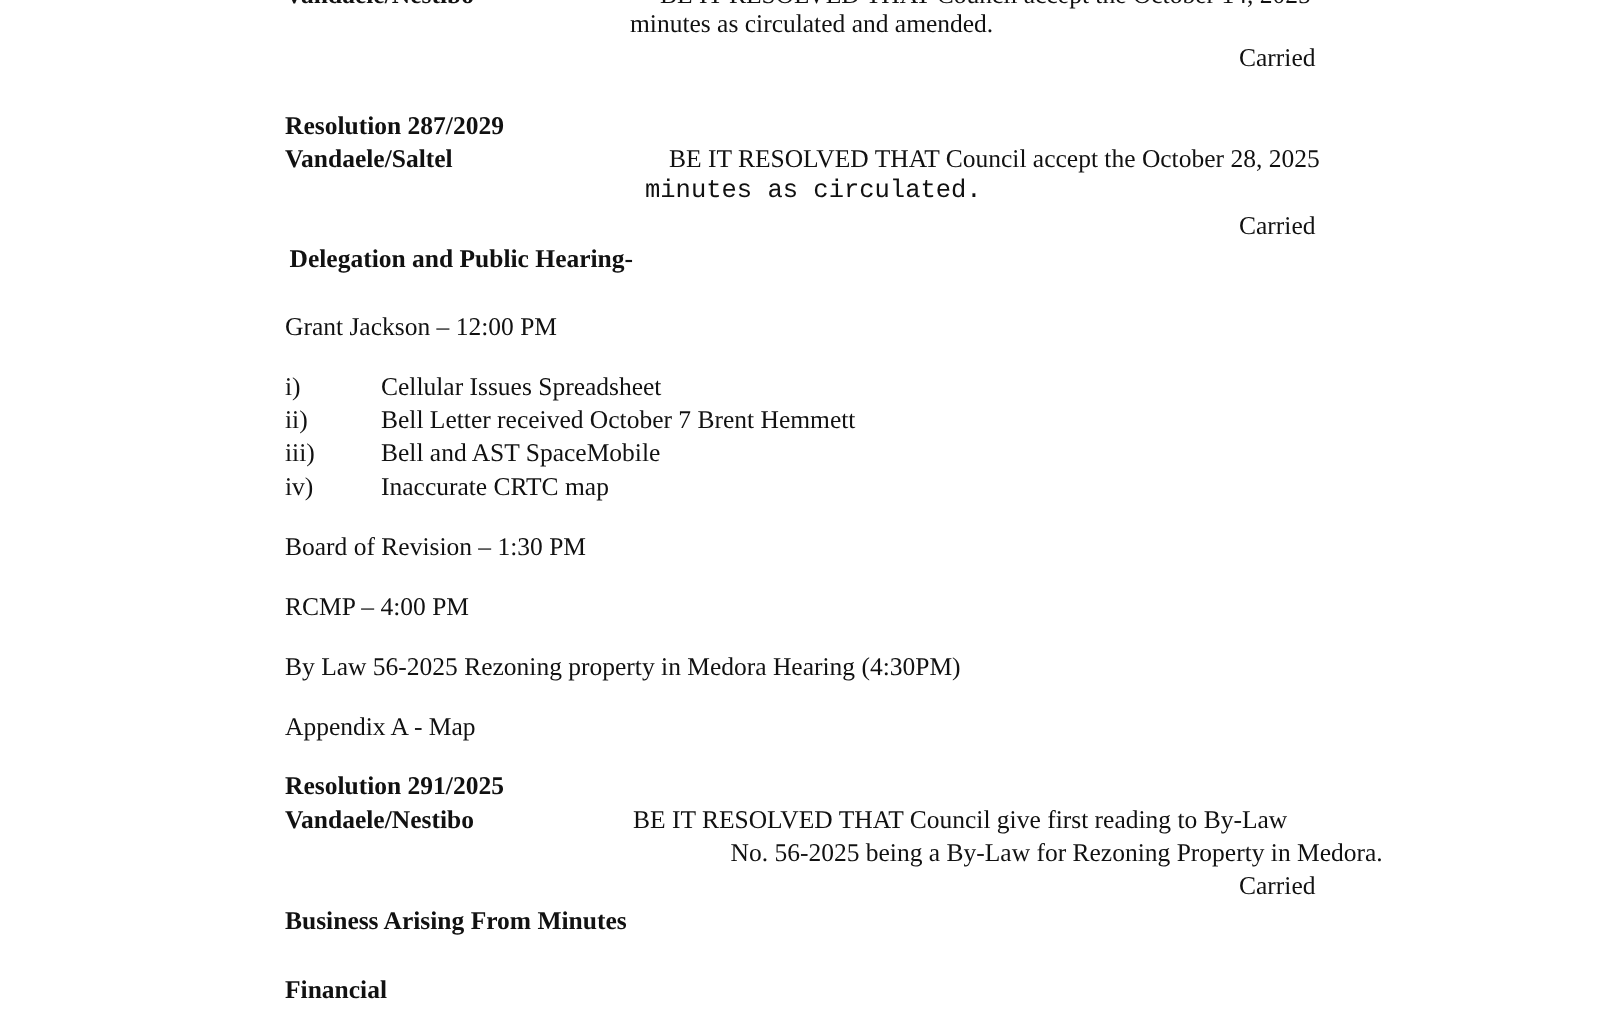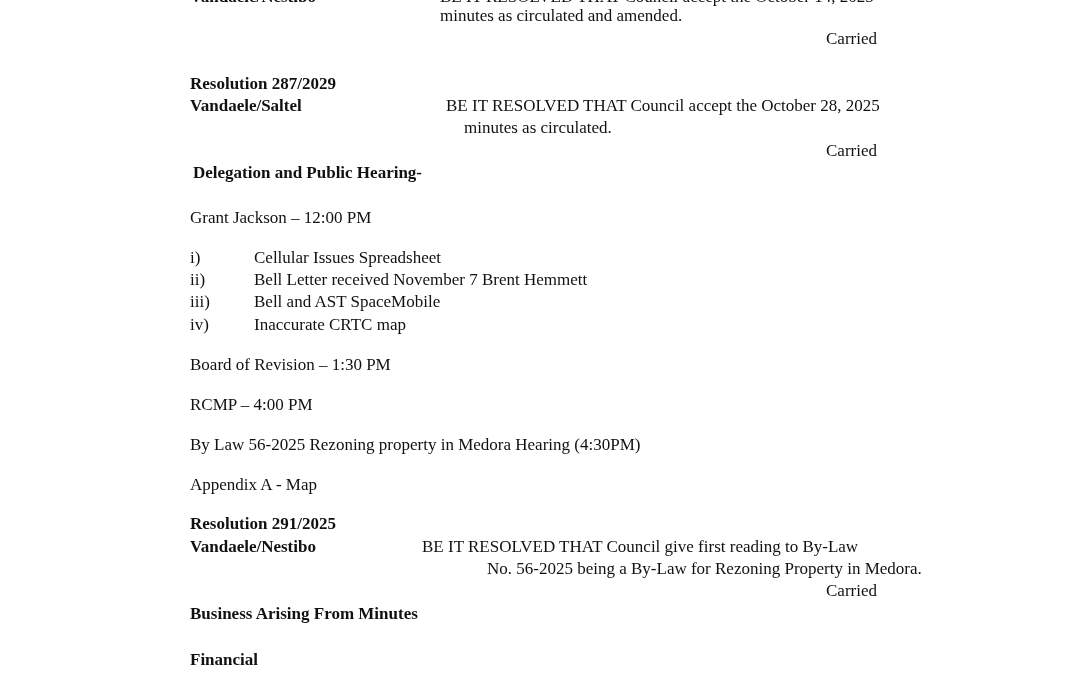--- a/index.html
+++ b/index.html
@@ -32,38 +32,38 @@
   </style>
 </head>
 <body>
 
 <div>
 
   <div class="clip-top">
     <span class="abs bold" style="left:0; top:0;">Vandaele/Nestibo</span>
     <span class="abs" style="left:250px; top:0;">BE IT RESOLVED THAT Council accept the October 14, 2025</span>
   </div>
-  <div class="abs" style="left:440px; top:5px;">minutes as circulated and amended.</div>
+  <div class="abs" style="left:420px; top:5px;">minutes as circulated and amended.</div>
   <div class="abs" style="left:826px; top:28px;">Carried</div>
 
   <div class="abs bold" style="left:190px; top:73px;">Resolution 287/2029</div>
   <div class="abs bold" style="left:190px; top:95px;">Vandaele/Saltel</div>
   <div class="abs" style="left:446px; top:95px;">BE IT RESOLVED THAT Council accept the October 28, 2025</div>
-  <div class="abs" style="left:464px; top:117px;">minutes as circulated.</div>
+  <div class="abs" style="left:430px; top:117px;font-family:Liberation Mono, monospace;">minutes as circulated.</div>
   <div class="abs" style="left:826px; top:140px;">Carried</div>
 
   <div class="abs bold" style="left:193px; top:162px;">Delegation and Public Hearing-</div>
 
   <div class="abs" style="left:190px; top:207px;">Grant Jackson – 12:00 PM</div>
 
   <div>
     <span class="list-num" style="top:247px;">i)</span>
     <span class="list-text" style="top:247px;">Cellular Issues Spreadsheet</span>
     <span class="list-num" style="top:269px;">ii)</span>
-    <span class="list-text" style="top:269px;">Bell Letter received November 7 Brent Hemmett</span>
+    <span class="list-text" style="top:269px;">Bell Letter received October 7 Brent Hemmett</span>
     <span class="list-num" style="top:291px;">iii)</span>
     <span class="list-text" style="top:291px;">Bell and AST SpaceMobile</span>
     <span class="list-num" style="top:314px;">iv)</span>
     <span class="list-text" style="top:314px;">Inaccurate CRTC map</span>
   </div>
 
   <div class="abs" style="left:190px; top:354px;">Board of Revision – 1:30 PM</div>
   <div class="abs" style="left:190px; top:394px;">RCMP – 4:00 PM</div>
   <div class="abs" style="left:190px; top:434px;">By Law 56-2025 Rezoning property in Medora Hearing (4:30PM)</div>
   <div class="abs" style="left:190px; top:474px;">Appendix A - Map</div>

